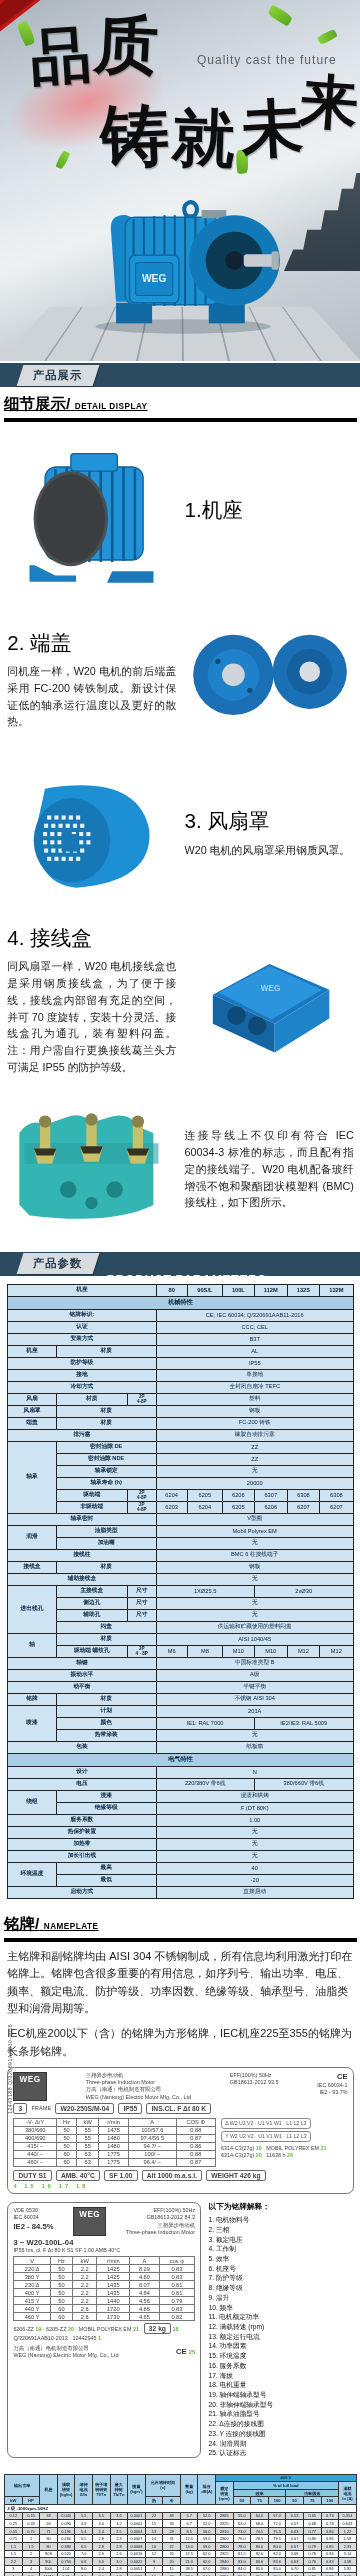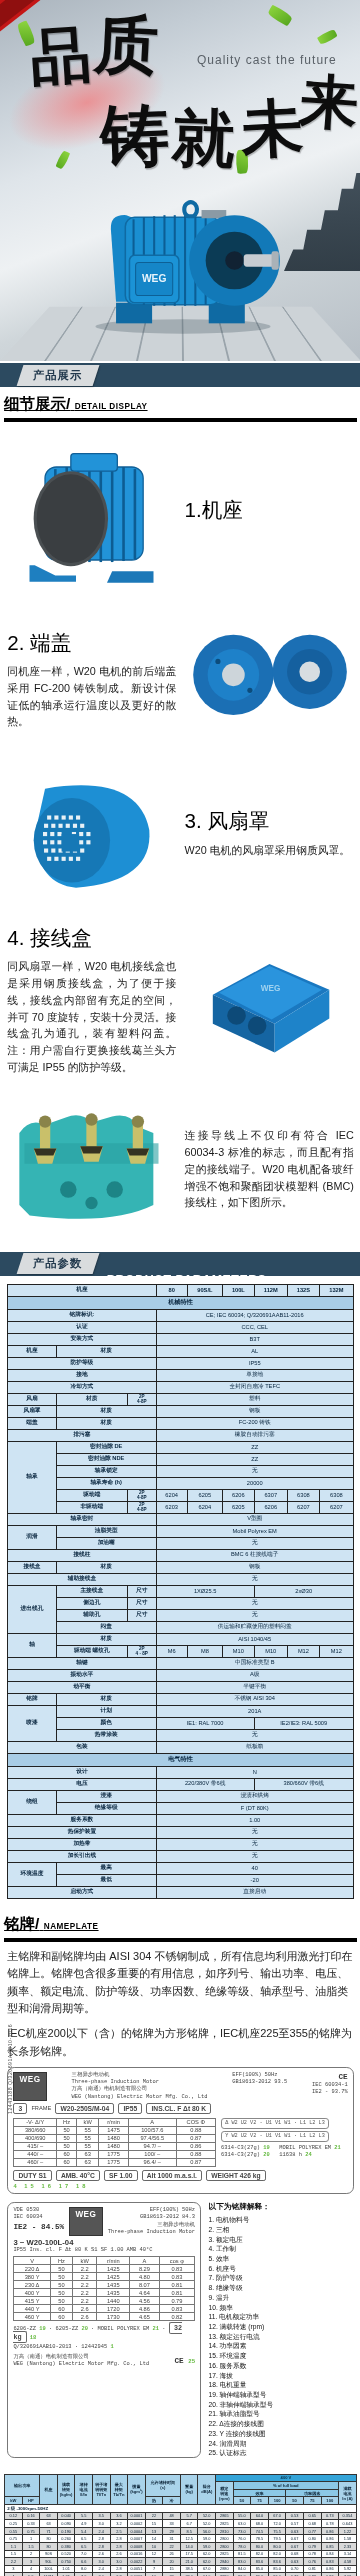--- a/index.html
+++ b/index.html
@@ -56,21 +56,21 @@
   table.ptable tr:first-child td { font-weight:bold; }
 
   
   .npara { font-size: 11px; line-height: 1.6; padding: 5.2px 7.2px 2.1px 7.2px; color:#222; }
   .np-zone { padding: 4.1px 7.2px 10.3px 7.2px; }
   .np1 { border: 1px solid #777; border-radius: 7.2px; padding: 4.1px 5.2px; color:#444; font-size: 5.7px; position:relative; }
   .np-grid { display:flex; gap: 5.2px; }
   .np-col { flex: 1; }
   .np-head { display:flex; justify-content: space-between; gap:4.1px; margin-bottom:2.1px; }
   .weglogo { background:#555; color:#fff; font-weight:bold; font-size:8.2px; padding: 2.1px 5.2px; letter-spacing:0.5px; border:1px solid #333; }
-  .np-small { font-size: 5.4px; line-height: 1.35; font-family: Liberation Mono, monospace; }
+  .np-small { font-size: 5.4px; line-height: 1.35; }
   .np-big { font-size: 7.7px; font-weight: bold; color:#333; }
   .np-model-row { display:flex; gap: 4.1px; margin: 2.1px 0; align-items:center; flex-wrap:wrap; }
   .np-box { border: 0.8px solid #666; border-radius: 2.1px; padding: 1px 4.1px; font-size: 6.7px; font-weight:bold; color:#444; }
   table.nptab { border-collapse: collapse; width: 100%; margin-top: 1.5px; color:#444; }
   table.nptab td, table.nptab th { border: 0.5px solid #777; font-size: 5.7px; padding: 0.5px 2.1px; text-align:center; font-weight:normal; }
   .np-bottom { display:flex; gap: 4.1px; margin-top: 3.1px; flex-wrap:wrap; font-size: 6.2px; }
   .green { color:#64b93f; font-weight:bold; }
   .np-serial { position:absolute; left:-1px; top:46px; transform: rotate(-90deg); transform-origin: left top; font-size:5.2px; color:#555; letter-spacing:0.5px; }
   .np-flex2 { display:flex; gap: 7.2px; margin-top: 8.2px; }
   .np2 { flex: 1.25; border: 1px solid #777; border-radius: 7.2px; padding: 4.1px 5.2px; color:#444; position:relative; }

